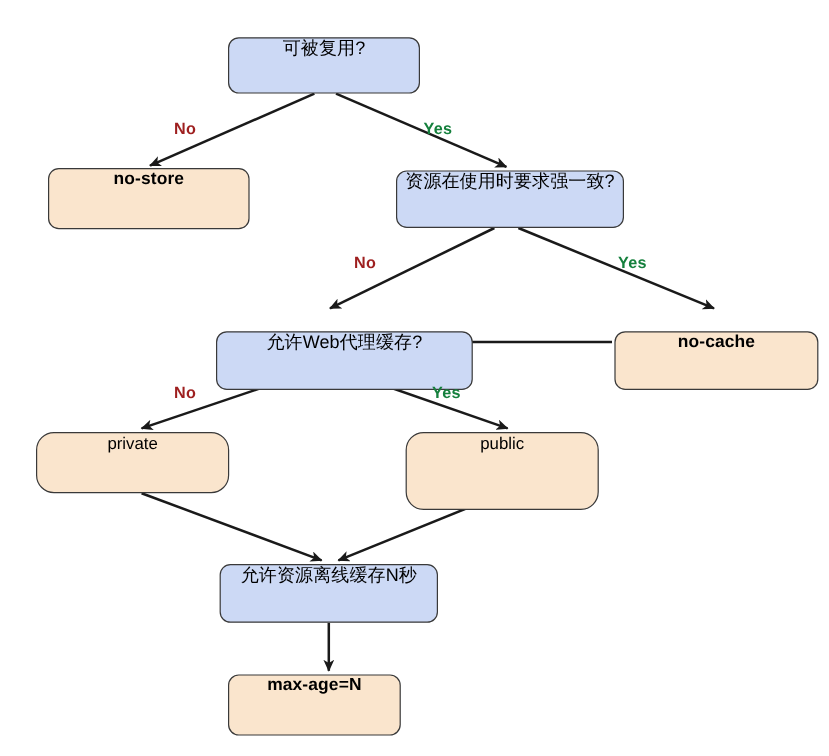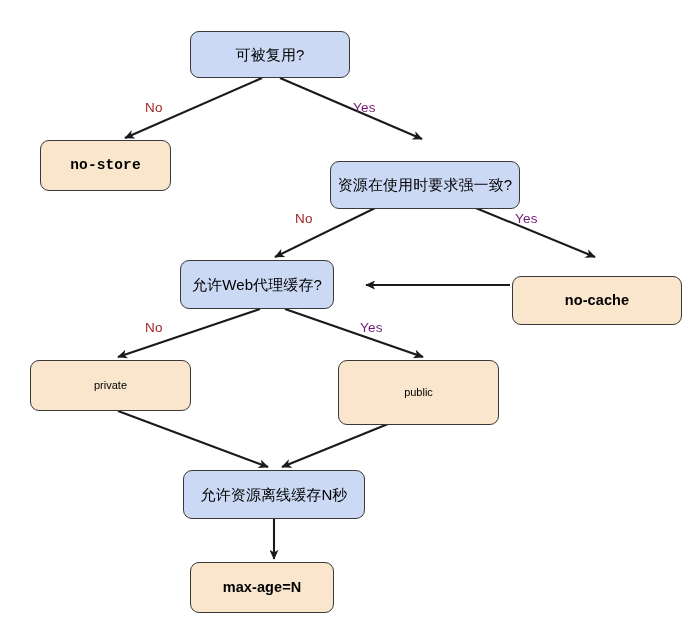--- a/index.html
+++ b/index.html
@@ -20,21 +20,21 @@
     left: 0;
     top: 0;
     width: 691px;
     height: 630px;
     pointer-events: none;
   }
   .node {
     position: absolute;
     box-sizing: border-box;
     display: flex;
-    align-items: center;
+    align-items: flex-start;
     justify-content: center;
     border: 1.6px solid #393939;
     border-radius: 9px;
     text-align: center;
     line-height: 1.15;
     color: #000000;
     z-index: 2;
   }
   .node.decision {
     background: #ccd9f5;
@@ -45,33 +45,34 @@
   .node.terminal {
     background: #fae5cd;
     font-size: 14.5px;
   }
   .node.terminal.bold {
     font-weight: 700;
     letter-spacing: 0.1px;
   }
   .node.terminal.plain {
     font-weight: 400;
-    font-size: 11px;
+    font-size: 14px;
+    border-radius: 15px;
   }
   .edge-label {
     position: absolute;
     font-size: 13.5px;
-    font-weight: 400;
+    font-weight: 700;
     z-index: 3;
     white-space: nowrap;
     letter-spacing: 0.2px;
     text-align: center;
   }
   .edge-label.no  { color: #9e1f1f; }
-  .edge-label.yes { color: #701a75; }
+  .edge-label.yes { color: #15803d; }
 </style>
 </head>
 <body>
 
 <div id="canvas">
 
   <svg id="edge-layer" viewBox="0 0 691 630">
     <defs>
       <marker id="arrowhead" markerWidth="11" markerHeight="9" refX="9.2" refY="4.5" orient="auto" markerUnits="userSpaceOnUse">
         <path d="M 0 0 L 10 4.5 L 0 9 L 2.6 4.5 Z" fill="#1a1a1a"></path>
@@ -88,27 +89,27 @@
         <path d="M 118 411 L 268 467" marker-end="url(#arrowhead)"></path>
         <path d="M 420 411 L 282 467" marker-end="url(#arrowhead)"></path>
         <path d="M 274 519 L 274 559" marker-end="url(#arrowhead)"></path>
       </g>
   </svg>
 
   <div id="nodes-group">
       <div class="node decision" style="left: 190px; top: 31px; width: 160px; height: 47px;">
         <span>可被复用?</span>
       </div>
-      <div class="node terminal bold" style="left: 40px; top: 140px; width: 131px; height: 51px; font-family: Liberation Mono, monospace;">
+      <div class="node terminal bold" style="left: 40px; top: 140px; width: 168px; height: 51px;">
         <span>no-store</span>
       </div>
-      <div class="node decision" style="left: 330px; top: 142px; width: 190px; height: 48px; margin-top: 19px;">
+      <div class="node decision" style="left: 330px; top: 142px; width: 190px; height: 48px;">
         <span>资源在使用时要求强一致?</span>
       </div>
-      <div class="node decision" style="left: 180px; top: 260px; width: 154px; height: 49px;">
+      <div class="node decision" style="left: 180px; top: 276px; width: 214px; height: 49px;">
         <span>允许Web代理缓存?</span>
       </div>
       <div class="node terminal bold" style="left: 512px; top: 276px; width: 170px; height: 49px;">
         <span>no-cache</span>
       </div>
       <div class="node terminal plain" style="left: 30px; top: 360px; width: 161px; height: 51px;">
         <span>private</span>
       </div>
       <div class="node terminal plain" style="left: 338px; top: 360px; width: 161px; height: 65px;">
         <span>public</span>

